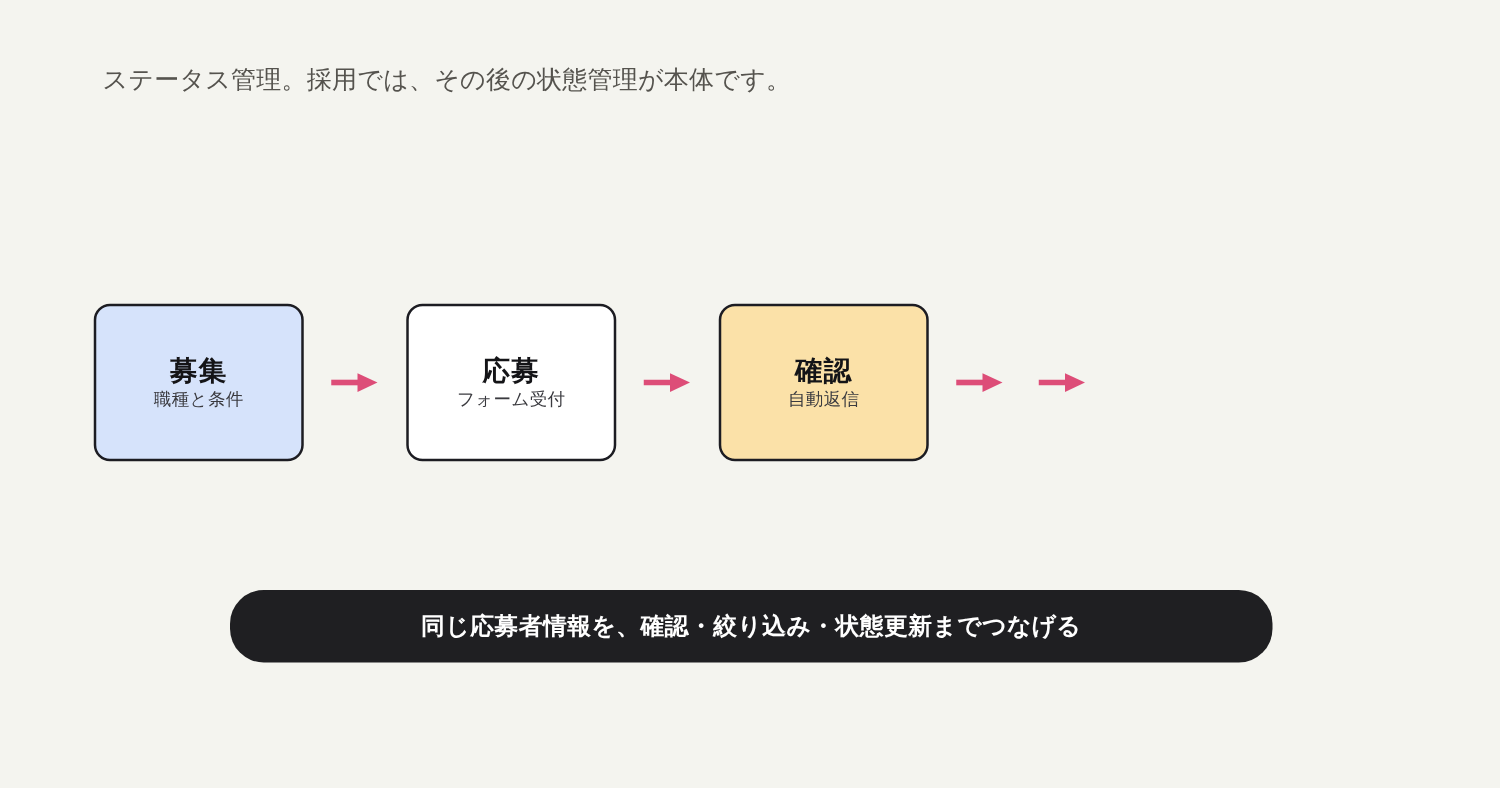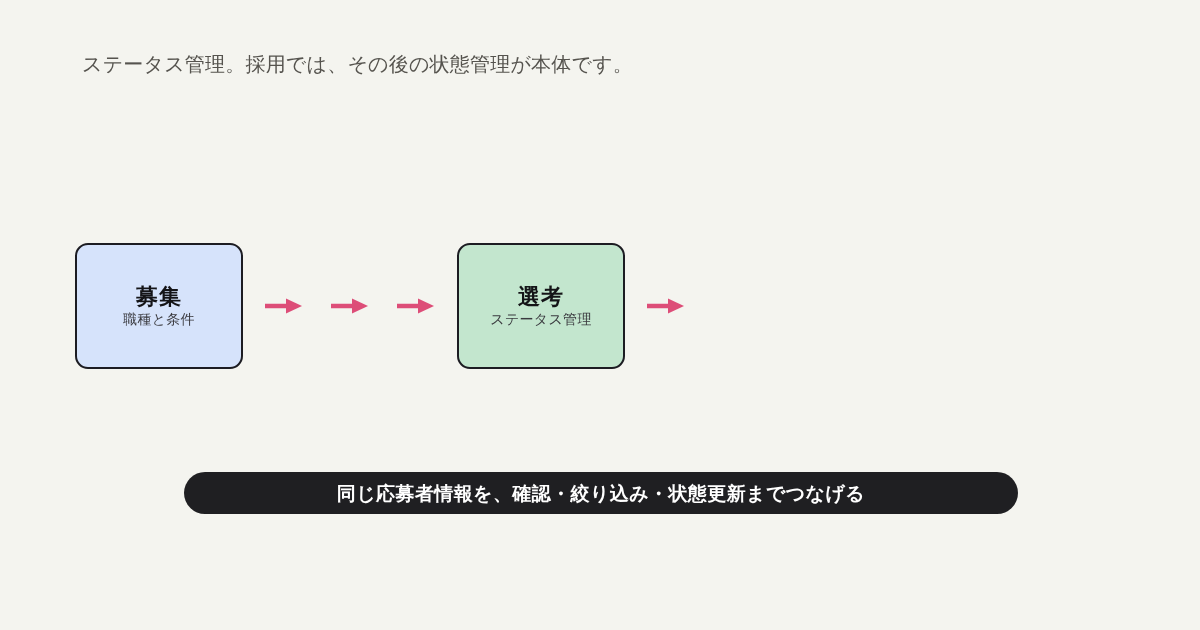--- a/index.html
+++ b/index.html
@@ -95,21 +95,21 @@
   .flow-arrow svg {
     display: block;
   }
 
   
   .banner {
     position: absolute;
     left: 184px;
     top: 472px;
     width: 834px;
-    height: 42px;
+    height: 58px;
     background: #1f1f22;
     border-radius: 27px;
     display: flex;
     align-items: center;
     justify-content: center;
     text-align: center;
   }
   .banner-text {
     font-size: 19px;
     font-weight: bold;
@@ -133,46 +133,50 @@
     <div class="card-caption">職種と条件</div>
   </div>
 
   <div class="flow-arrow">
     <svg width="40" height="20" viewBox="0 0 40 20" aria-hidden="true">
       <line x1="1" y1="10" x2="25" y2="10" stroke="#DD4D78" stroke-width="4.5" stroke-linecap="butt"></line>
       <polygon points="22,2.5 38,10 22,17.5" fill="#DD4D78"></polygon>
     </svg>
   </div>
 
+  <div class="flow-card" style="background: rgb(255, 255, 255);">
+    <div class="card-title">応募</div>
+    <div class="card-caption">フォーム受付</div>
+  </div>
+
+  <div class="flow-arrow">
+    <svg width="40" height="20" viewBox="0 0 40 20" aria-hidden="true">
+      <line x1="1" y1="10" x2="25" y2="10" stroke="#DD4D78" stroke-width="4.5" stroke-linecap="butt"></line>
+      <polygon points="22,2.5 38,10 22,17.5" fill="#DD4D78"></polygon>
+    </svg>
+  </div>
+
+  <div class="flow-card" style="background: rgb(251, 225, 168);">
+    <div class="card-title">確認</div>
+    <div class="card-caption">自動返信</div>
+  </div>
 
   <div class="flow-arrow">
     <svg width="40" height="20" viewBox="0 0 40 20" aria-hidden="true">
       <line x1="1" y1="10" x2="25" y2="10" stroke="#DD4D78" stroke-width="4.5" stroke-linecap="butt"></line>
       <polygon points="22,2.5 38,10 22,17.5" fill="#DD4D78"></polygon>
     </svg>
   </div>
 
 
   <div class="flow-arrow">
     <svg width="40" height="20" viewBox="0 0 40 20" aria-hidden="true">
       <line x1="1" y1="10" x2="25" y2="10" stroke="#DD4D78" stroke-width="4.5" stroke-linecap="butt"></line>
       <polygon points="22,2.5 38,10 22,17.5" fill="#DD4D78"></polygon>
     </svg>
   </div>
 
-  <div class="flow-card" style="background: rgb(195, 230, 206);">
-    <div class="card-title">選考</div>
-    <div class="card-caption">ステータス管理</div>
-  </div>
-
-  <div class="flow-arrow">
-    <svg width="40" height="20" viewBox="0 0 40 20" aria-hidden="true">
-      <line x1="1" y1="10" x2="25" y2="10" stroke="#DD4D78" stroke-width="4.5" stroke-linecap="butt"></line>
-      <polygon points="22,2.5 38,10 22,17.5" fill="#DD4D78"></polygon>
-    </svg>
-  </div>
-
 
 </div>
 
 <div class="banner" style="background: rgb(31, 31, 34);">
   <span class="banner-text">同じ応募者情報を、確認・絞り込み・状態更新までつなげる</span>
 </div>
 
 </body></html>

